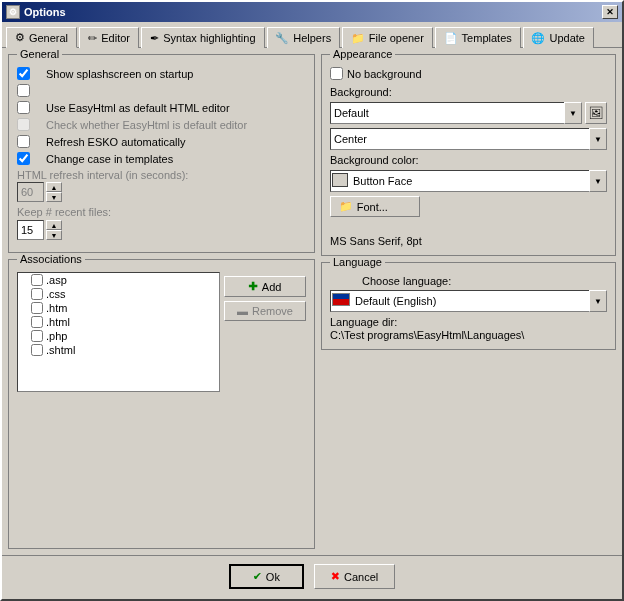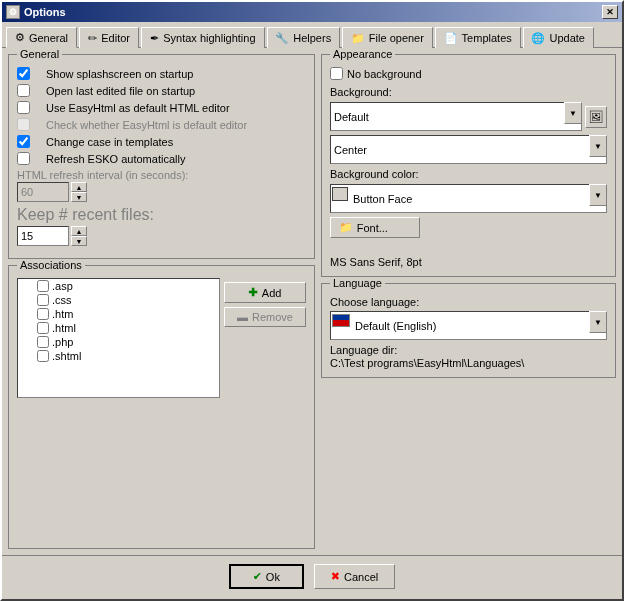--- a/index.html
+++ b/index.html
@@ -162,21 +162,21 @@
       margin-bottom: 1px;
     }
 
     .spinner-row {
       display: flex;
       align-items: center;
       gap: 2px;
     }
 
     .spinner-input {
-      width: 52px;
+      width: 27px;
       height: 20px;
       border: 1px solid #808080;
       border-top-color: #404040;
       border-left-color: #404040;
       background: white;
       padding: 1px 3px;
       font-size: 11px;
     }
 
     .spinner-input.disabled {
@@ -216,21 +216,21 @@
       border-top-color: #404040;
       border-left-color: #404040;
       background: white;
       overflow-y: auto;
       min-height: 120px;
     }
 
     .assoc-item {
       display: flex;
       align-items: center;
-      padding: 1px 19px;
+      padding: 1px 13px;
       gap: 3px;
       font-size: 11px;
     }
 
     .assoc-item input[type="checkbox"] {
       width: 12px;
       height: 12px;
     }
 
     .assoc-buttons {
@@ -261,21 +261,21 @@
     }
 
     .select-wrapper {
       position: relative;
       display: flex;
       align-items: center;
     }
 
     .select-wrapper select {
       flex: 1;
-      height: 29px;
+      height: 22px;
       border: 1px solid #808080;
       border-top-color: #404040;
       border-left-color: #404040;
       background: white;
       font-size: 11px;
       padding: 1px 20px 1px 3px;
       appearance: none;
       -webkit-appearance: none;
     }
 
@@ -317,20 +317,21 @@
     }
 
     .font-info {
       font-size: 11px;
       margin-top: 18px;
     }
 
     .language-section .field-label-normal {
       font-size: 11px;
       margin-bottom: 2px;
+      margin-left: 32px;
     }
 
     .lang-dir-label {
       font-size: 11px;
       margin-bottom: 1px;
     }
 
     .lang-dir-value {
       font-size: 11px;
       color: black;
@@ -374,21 +375,21 @@
     }
 
     .no-bg-checkbox {
       display: flex;
       align-items: center;
       gap: 4px;
       margin-bottom: 6px;
     }
 
     .keep-label {
-      font-size: 16px;
+      font-size: 11px;
       color: #808080;
       margin-bottom: 2px;
     }
   </style>
 </head>
 <body>
 
 <div class="window">
 
   <div class="title-bar">
@@ -436,37 +437,36 @@
 
       <div class="group-box">
         <span class="group-box-label">General</span>
 
         <div class="checkbox-row">
           <input type="checkbox" checked="" style="">
           <label>Show splashscreen on startup</label>
         </div>
         <div class="checkbox-row">
           <input type="checkbox" style="">
-          <label>Open last edited file on startup</label>
         </div>
         <div class="checkbox-row">
           <input type="checkbox" style="">
           <label>Use EasyHtml as default HTML editor</label>
         </div>
         <div class="checkbox-row disabled">
           <input type="checkbox" disabled="" style="">
           <label>Check whether EasyHtml is default editor</label>
         </div>
         <div class="checkbox-row">
+          <input type="checkbox" style="">
+          <label>Refresh ESKO automatically</label>
+        </div>
+        <div class="checkbox-row">
           <input type="checkbox" checked="" style="">
           <label>Change case in templates</label>
-        </div>
-        <div class="checkbox-row">
-          <input type="checkbox" style="">
-          <label>Refresh ESKO automatically</label>
         </div>
 
         <div class="field-row">
           <label class="field-label">HTML refresh interval (in seconds):</label>
           <div class="spinner-row">
             <input type="text" class="spinner-input disabled" value="60" disabled="" style="">
             <div class="spinner-buttons">
               <div class="spinner-btn">▲</div>
               <div class="spinner-btn">▼</div>
             </div>

